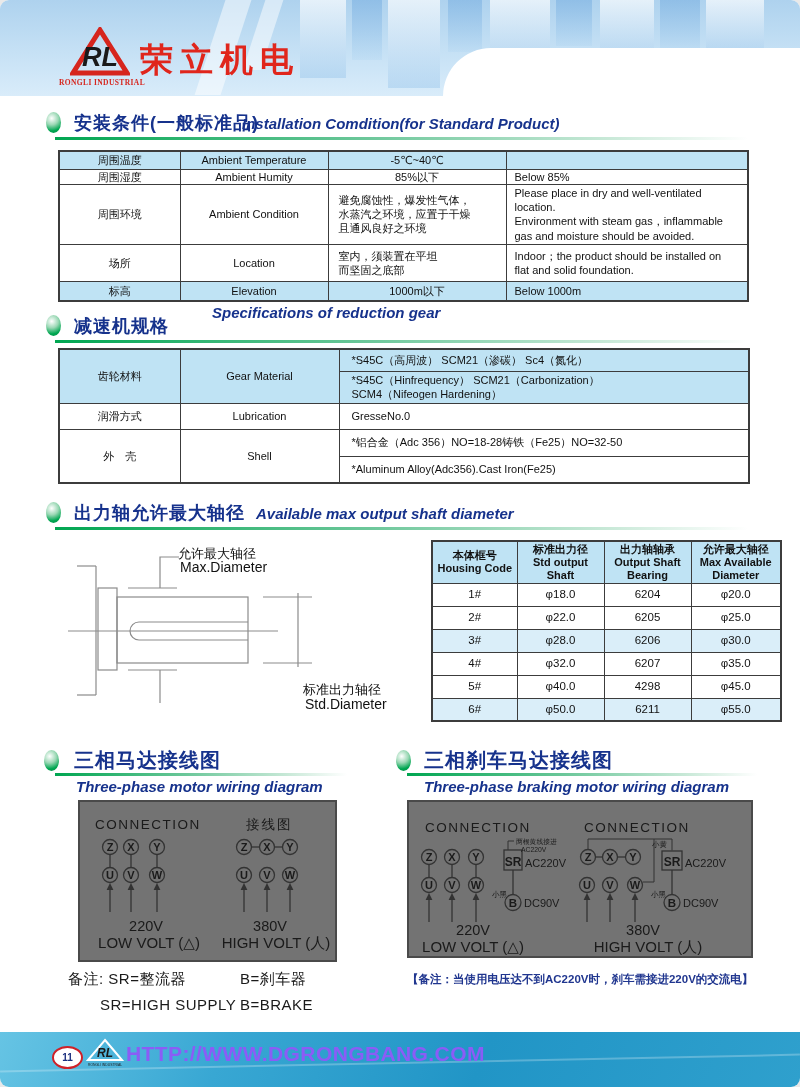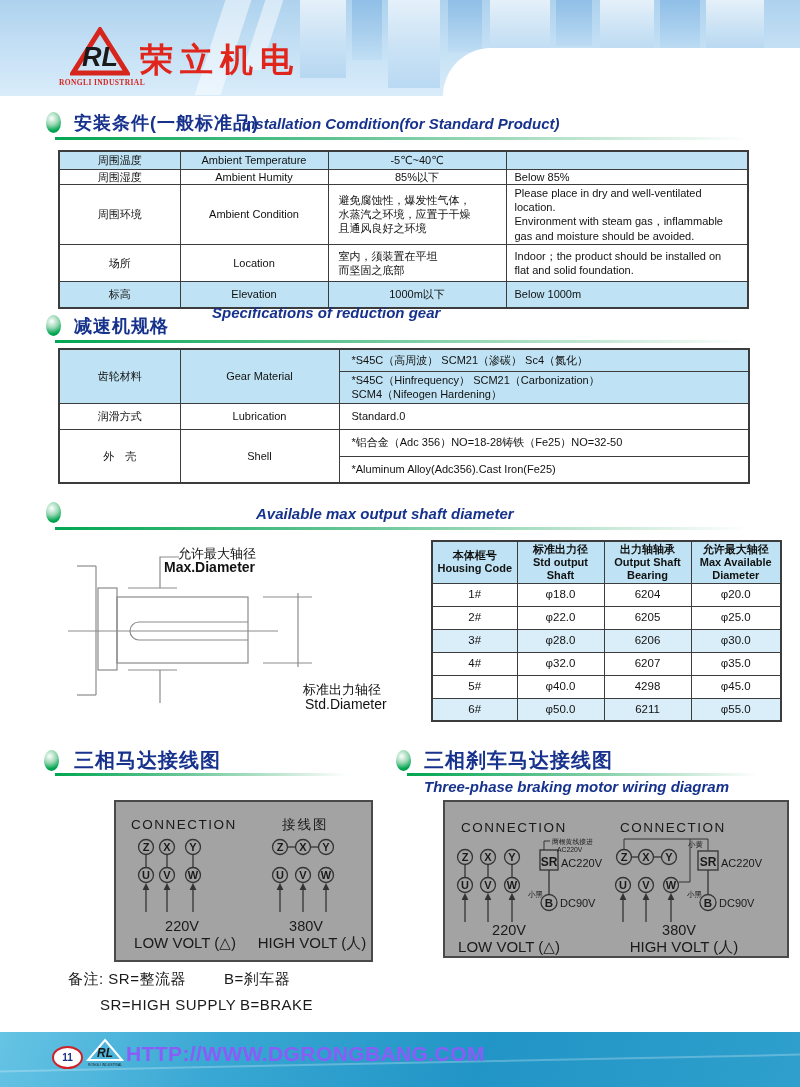--- a/index.html
+++ b/index.html
@@ -1,17 +1,17 @@
 <!DOCTYPE html>
 <html><head>
 <meta charset="utf-8">
 <style>
   html,body{margin:0;padding:0;background:#e9e9e9;}
   .page{position:relative;width:800px;height:1087px;background:#fff;overflow:hidden;
-        font-family:"Liberation Sans","DejaVu Sans",sans-serif;color:#111;}
+        font-family:"Liberation Sans","DejaVu Sans",sans-serif;color:#111;border-radius:9px;}
   .abs{position:absolute;}
 
   
   .hdr{position:absolute;left:0;top:0;width:800px;height:96px;overflow:hidden;
        background:linear-gradient(180deg,#aed2ee 0%,#c6e1f5 55%,#d9ecfa 100%);}
   .bld{position:absolute;top:0;background:linear-gradient(180deg,rgba(255,255,255,.68),rgba(140,190,232,.38));}
   .bld.d{background:linear-gradient(180deg,rgba(120,175,225,.55),rgba(170,210,240,.25));}
   .pane{position:absolute;top:0;transform:skewX(-18deg);background:rgba(255,255,255,.5);}
   .hdr-white{position:absolute;left:443px;top:48px;width:357px;height:48px;background:#fff;
              border-top-left-radius:48px;}
@@ -41,21 +41,21 @@
   .left{text-align:left !important;}
   .pad8{padding-left:8px !important;}
   .pad10{padding-left:10px !important;}
   .pad12{padding-left:12px !important;}
   table.t3 th{font-weight:bold;font-size:11px;line-height:1.18;}
   table.t3 td{font-size:11.5px;}
 
   
   .dlabel{position:absolute;font-size:13px;color:#111;white-space:nowrap;}
   .dlabel.en{font-size:14px;}
-  .wirebox{position:absolute;border:2px solid #4a4a4a;background:#a3a3a3;margin-left:36px;}
+  .wirebox{position:absolute;border:2px solid #4a4a4a;background:#737373;}
   svg text{font-family:"Liberation Sans","DejaVu Sans",sans-serif;fill:#1a1a1a;}
 
   
   .note{position:absolute;font-size:15px;color:#1a1a1a;letter-spacing:.5px;white-space:nowrap;}
   .bluenote{position:absolute;font-size:11.5px;font-weight:bold;color:#20368f;white-space:nowrap;}
 
   
   .footer{position:absolute;left:0;top:1032px;width:800px;height:55px;
           background:linear-gradient(112deg,#66c4e4 0%,#38a7d3 28%,#2195c6 60%,#2fa0cd 100%);}
   .footer:after{content:"";position:absolute;left:0;top:30px;width:800px;height:2px;
@@ -129,21 +129,21 @@
 gas and moisture should be avoided.</td>
     </tr>
     <tr style="height:37px">
       <td>场所</td>
       <td>Location</td>
       <td class="ml left pad10">室内，须装置在平坦
 而坚固之底部</td>
       <td class="ml left pad8">Indoor；the product should be installed on
 flat and solid foundation.</td>
     </tr>
-    <tr class="blue" style="height:27px">
+    <tr class="blue" style="height:20px">
       <td>标高</td>
       <td>Elevation</td>
       <td>1000m以下</td>
       <td class="left pad8">Below 1000m</td>
     </tr>
   </tbody>
     </table>
 
   <div class="bullet" style="left:46px;top:315px;"></div>
   <div class="tcn" style="left:74px;top:314px;">减速机规格</div>
@@ -162,34 +162,35 @@
       <td rowspan="2">Gear Material</td>
       <td class="left pad12">*S45C（高周波） SCM21（渗碳） Sc4（氮化）</td>
     </tr>
     <tr class="blue" style="height:32px">
       <td class="ml left pad12">*S45C（Hinfrequency） SCM21（Carbonization）
 SCM4（Nifeogen Hardening）</td>
     </tr>
     <tr style="height:26px">
       <td>润滑方式</td>
       <td>Lubrication</td>
-      <td class="left pad12">Standard.0</td>
+      <td class="left pad12">GresseNo.0</td>
     </tr>
     <tr style="height:27px">
       <td rowspan="2">外　壳</td>
       <td rowspan="2">Shell</td>
       <td class="left pad12">*铝合金（Adc 356）NO=18-28铸铁（Fe25）NO=32-50</td>
     </tr>
     <tr style="height:27px">
       <td class="left pad12">*Aluminum Alloy(Adc356).Cast Iron(Fe25)</td>
     </tr>
   </tbody>
     </table>
 
   <div class="bullet" style="left:46px;top:502px;"></div>
+  <div class="tcn" style="left:74px;top:501px;">出力轴允许最大轴径</div>
   <div class="ten" style="left:256px;top:505px;">Available max output shaft diameter</div>
   <div class="uline" style="left:55px;top:527px;width:693px;"></div>
 
   <svg class="abs" style="left:60px;top:543px;" width="345" height="190">
     <g stroke="#8b8b8b" stroke-width="1.2" fill="none">
       <line x1="17" y1="23" x2="36" y2="23"></line>
       <line x1="36" y1="23" x2="36" y2="152"></line>
       <line x1="17" y1="152" x2="36" y2="152"></line>
       <rect x="38" y="45" width="19" height="82"></rect>
       <rect x="57" y="54" width="131" height="66"></rect>
@@ -198,21 +199,21 @@
       <line x1="68" y1="45" x2="117" y2="45"></line>
       <path d="M100 45 V14 H119"></path>
       <line x1="68" y1="127" x2="117" y2="127"></line>
       <line x1="100" y1="127" x2="100" y2="160"></line>
       <line x1="238" y1="50" x2="238" y2="124"></line>
       <line x1="203" y1="54" x2="252" y2="54"></line>
       <line x1="203" y1="120" x2="252" y2="120"></line>
     </g>
   </svg>
   <div class="dlabel" style="left:178px;top:545px;">允许最大轴径</div>
-  <div class="dlabel en" style="left:164px;top:559px;font-weight:bold;">Max.Diameter</div>
+  <div class="dlabel en" style="left:180px;top:559px;">Max.Diameter</div>
   <div class="dlabel" style="left:303px;top:681px;">标准出力轴径</div>
   <div class="dlabel en" style="left:305px;top:696px;">Std.Diameter</div>
 
   <table class="t t3 abs" style="left:405px;top:540px;width:349px;margin-left:26px;">
     <colgroup>
         <col style="width:85px">
         <col style="width:87px">
         <col style="width:87px">
         <col style="width:90px">
       </colgroup>
@@ -264,20 +265,21 @@
           <td>φ50.0</td>
           <td>6211</td>
           <td>φ55.0</td>
     </tr>
   </tbody>
     </table>
 
   <div class="bullet" style="left:44px;top:750px;"></div>
   <div class="tcn big" style="left:74px;top:747px;">三相马达接线图</div>
   <div class="uline" style="left:55px;top:773px;width:292px;"></div>
+  <div class="ten" style="left:76px;top:778px;">Three-phase motor wiring diagram</div>
 
   <div class="bullet" style="left:396px;top:750px;"></div>
   <div class="tcn big" style="left:424px;top:747px;">三相刹车马达接线图</div>
   <div class="uline" style="left:407px;top:773px;width:350px;"></div>
   <div class="ten" style="left:424px;top:778px;">Three-phase braking motor wiring diagram</div>
 
   <div class="wirebox" style="left:78px;top:800px;width:255px;height:158px;">
     <svg width="255" height="158">
       <text x="15" y="27" font-size="13.5" letter-spacing="1.5">CONNECTION</text>
       <text x="166" y="27" font-size="13.5" letter-spacing="2">接线图</text>
@@ -411,23 +413,24 @@
       <text x="115" y="104.5" font-size="11">DC90V</text>
       <text x="274" y="104.5" font-size="11">DC90V</text>
       <text x="64" y="133" text-anchor="middle" font-size="14.5">220V</text>
       <text x="64" y="150" text-anchor="middle" font-size="15">LOW VOLT (△)</text>
       <text x="234" y="133" text-anchor="middle" font-size="14.5">380V</text>
       <text x="239" y="150" text-anchor="middle" font-size="15">HIGH VOLT (人)</text>
     </svg>
   </div>
 
   <div class="note" style="left:68px;top:970px;">备注: SR=整流器</div>
-  <div class="note" style="left:224px;top:970px;">B=刹车器</div>
+  <div class="note" style="left:240px;top:970px;">B=刹车器</div>
   <div class="note" style="left:100px;top:996px;">SR=HIGH SUPPLY</div>
   <div class="note" style="left:240px;top:996px;">B=BRAKE</div>
+  <div class="bluenote" style="left:407px;top:972px;">【备注：当使用电压达不到AC220V时，刹车需接进220V的交流电】</div>
 
   <div class="footer"></div>
   <div class="pageno">11</div>
   <svg class="abs" style="left:85px;top:1038px;" width="40" height="30" viewBox="0 0 40 30">
     <path d="M20 2 L37 22 L3 22 Z" fill="none" stroke="#ffffff" stroke-width="2"></path>
     <text x="20" y="19" text-anchor="middle" font-size="12" font-weight="bold" font-style="italic" fill="#ffffff">RL</text>
     <text x="20" y="28" text-anchor="middle" font-size="3.4" fill="#ffffff">RONGLI INDUSTRIAL</text>
   </svg>
   <div class="furl">HTTP://WWW.DGRONGBANG.COM</div>
 

